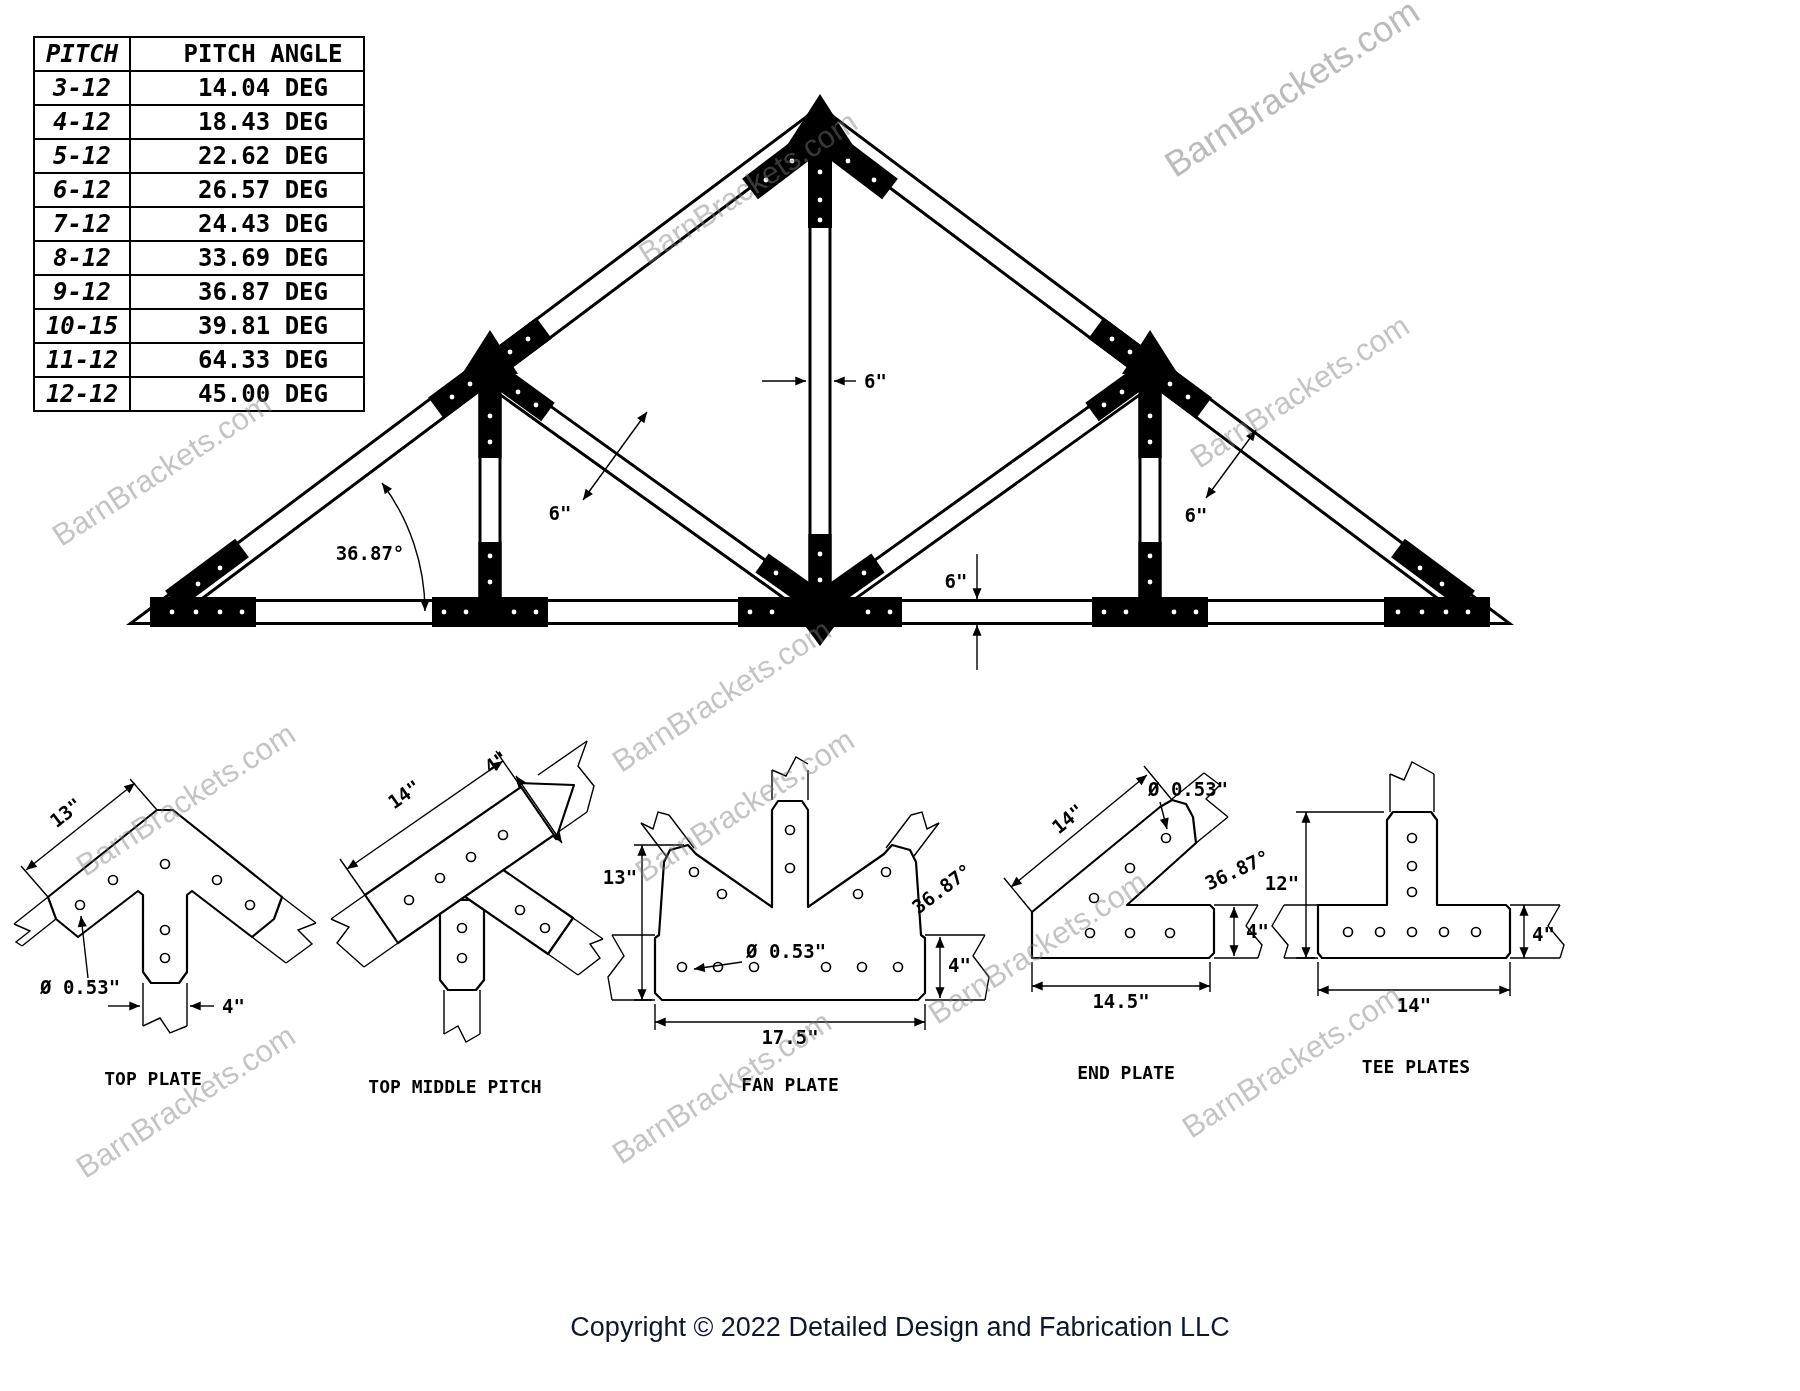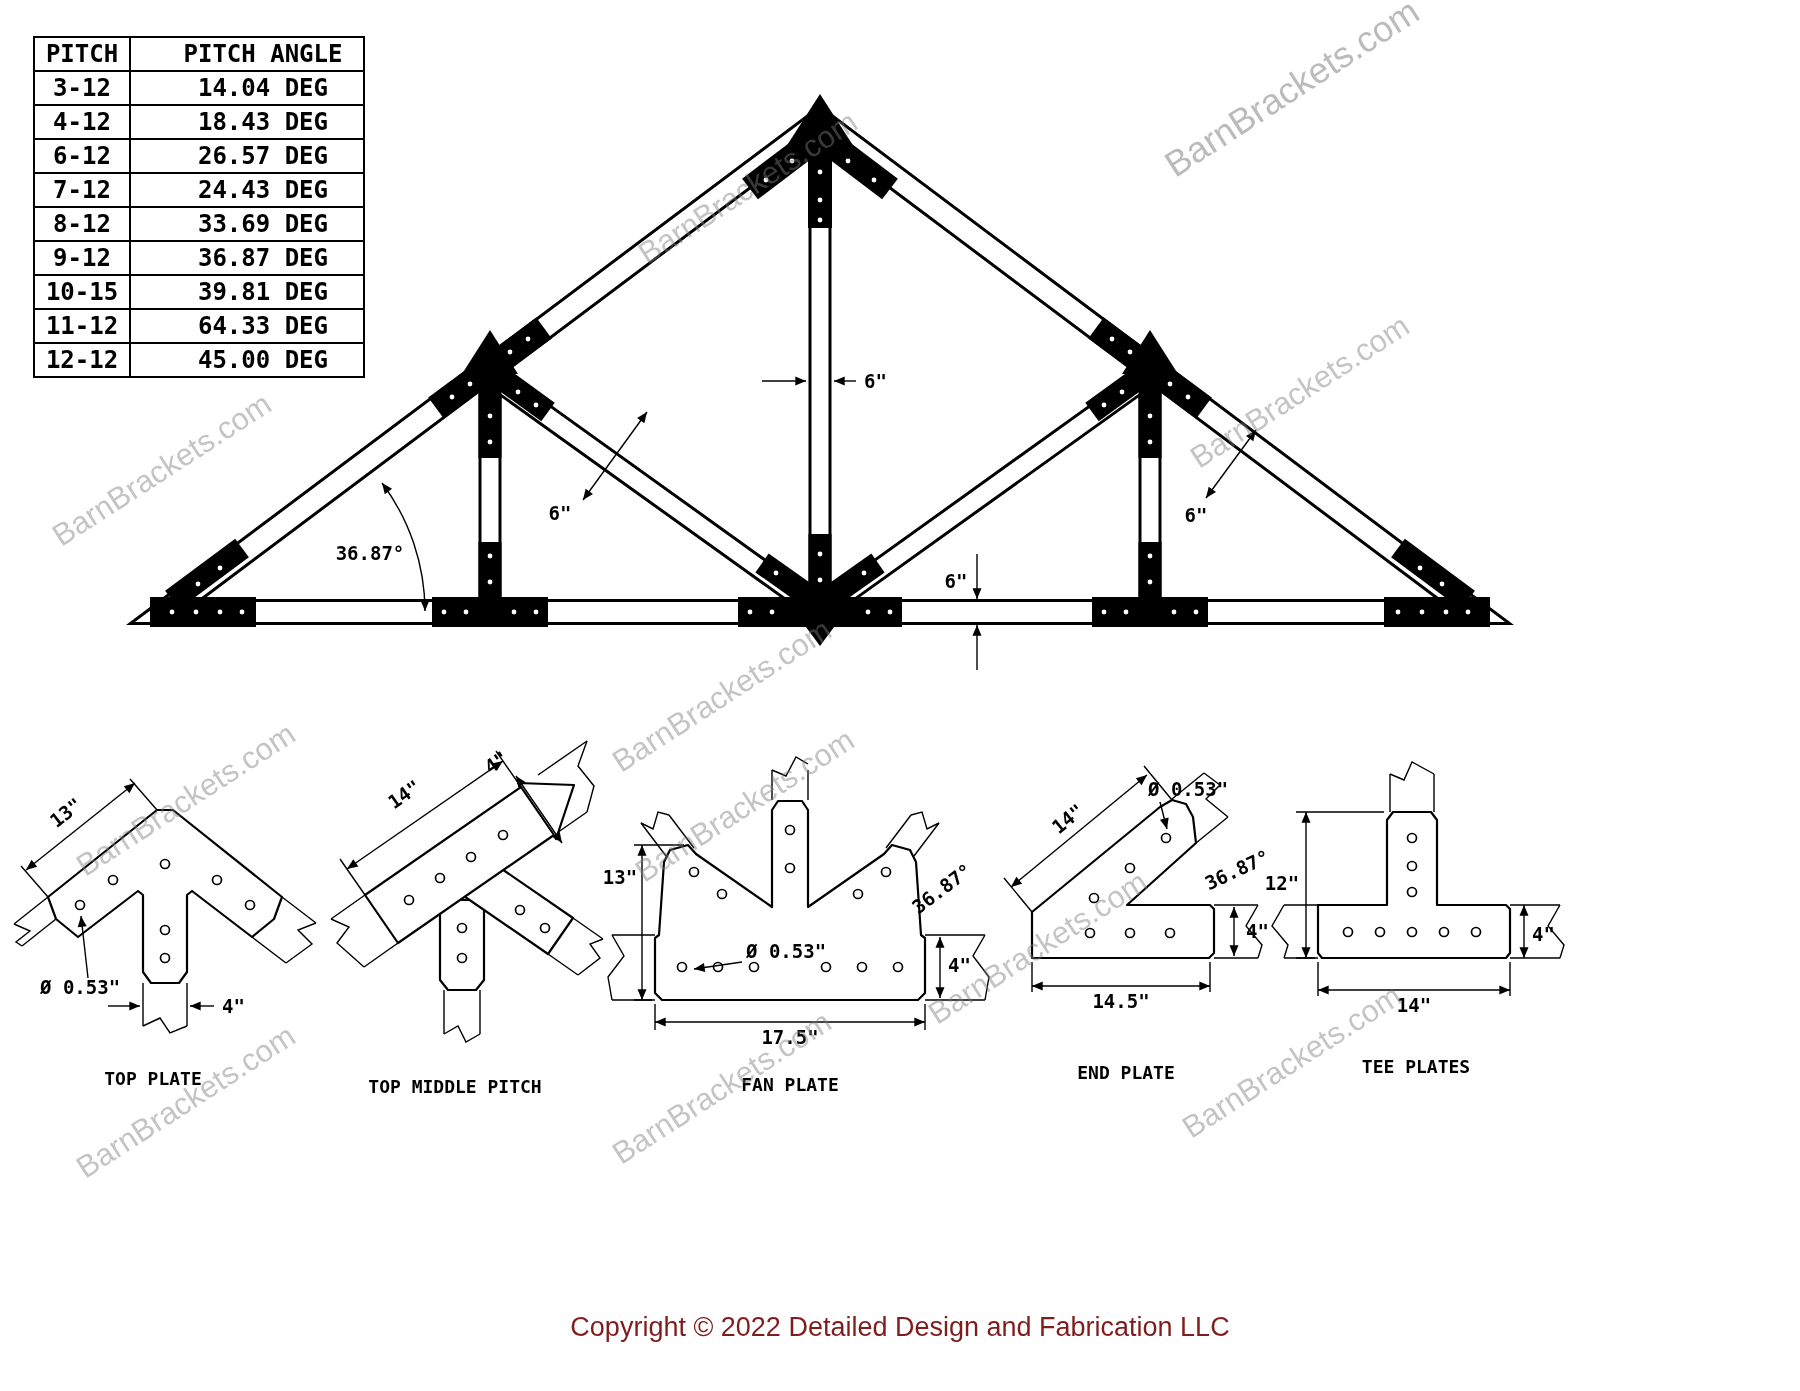--- a/index.html
+++ b/index.html
@@ -2,21 +2,21 @@
 <html><head>
 <meta charset="utf-8">
 <style>
   html,body{margin:0;padding:0;background:#fff;}
   .canvas{position:relative;width:1800px;height:1391px;background:#fff;overflow:hidden;
           font-family:"DejaVu Sans Mono",monospace;color:#000;}
   
   .pitch-table{position:absolute;left:33px;top:36px;border-collapse:collapse;
                font:bold 24px "DejaVu Sans Mono",monospace;color:#000;background:#fff;}
   .pitch-table th,.pitch-table td{border:2px solid #000;text-align:center;padding:1px 8px;height:30px;}
-  .pitch-table th:first-child,.pitch-table td:first-child{width:78px;}
+  .pitch-table th:first-child,.pitch-table td:first-child{width:78px;font-style:italic;}
   .pitch-table th:last-child,.pitch-table td:last-child{width:184px;padding-left:40px;}
   
   .art{position:absolute;left:0;top:0;}
   .mb{stroke:#000;fill:none;}
   .mw{stroke:#fff;fill:none;}
   .pl{stroke:#000;fill:none;}
   .plf{fill:#000;stroke:none;}
   .dot{fill:#fff;stroke:none;}
   .plate{fill:#fff;stroke:#000;stroke-width:2.2;stroke-linejoin:round;}
   .hole{fill:#fff;stroke:#000;stroke-width:1.7;}
@@ -25,21 +25,21 @@
   .dimtext{font:bold 19px "DejaVu Sans Mono",monospace;fill:#000;}
   
   .caption{position:absolute;font:bold 18px "DejaVu Sans Mono",monospace;color:#000;
            transform:translateX(-50%);white-space:nowrap;}
   
   .wm{position:absolute;color:rgba(125,125,125,0.45);font:31px "Liberation Sans",sans-serif;
       white-space:nowrap;transform:translate(-50%,-50%) rotate(-33deg);pointer-events:none;}
   .wm.big{font-size:36px;color:rgba(120,120,120,0.5);}
   
   .copyright{position:absolute;left:0;top:1312px;width:100%;text-align:center;
-             font:27px "Liberation Sans",sans-serif;color:#7f1d1d;}
+             font:27px "Liberation Sans",sans-serif;color:#0f172a;}
 </style>
 </head>
 <body>
 
 <div class="canvas">
 
   <svg class="art" width="1800" height="1391" viewBox="0 0 1800 1391" xmlns="http://www.w3.org/2000/svg">
     <defs>
       <marker id="arr" viewBox="0 0 10 10" refX="9.5" refY="5" markerWidth="8.5" markerHeight="8.5" orient="auto-start-reverse">
         <path d="M0.5,1.2 L9.5,5 L0.5,8.8 Z" fill="#000"></path>
@@ -371,20 +371,24 @@
     <tbody>
       <tr>
           <td>3-12</td>
           <td>14.04 DEG</td>
         </tr>
       <tr>
           <td>4-12</td>
           <td>18.43 DEG</td>
         </tr>
       <tr>
+          <td>5-12</td>
+          <td>22.62 DEG</td>
+        </tr>
+      <tr>
           <td>6-12</td>
           <td>26.57 DEG</td>
         </tr>
       <tr>
           <td>7-12</td>
           <td>24.43 DEG</td>
         </tr>
       <tr>
           <td>8-12</td>
           <td>33.69 DEG</td>

